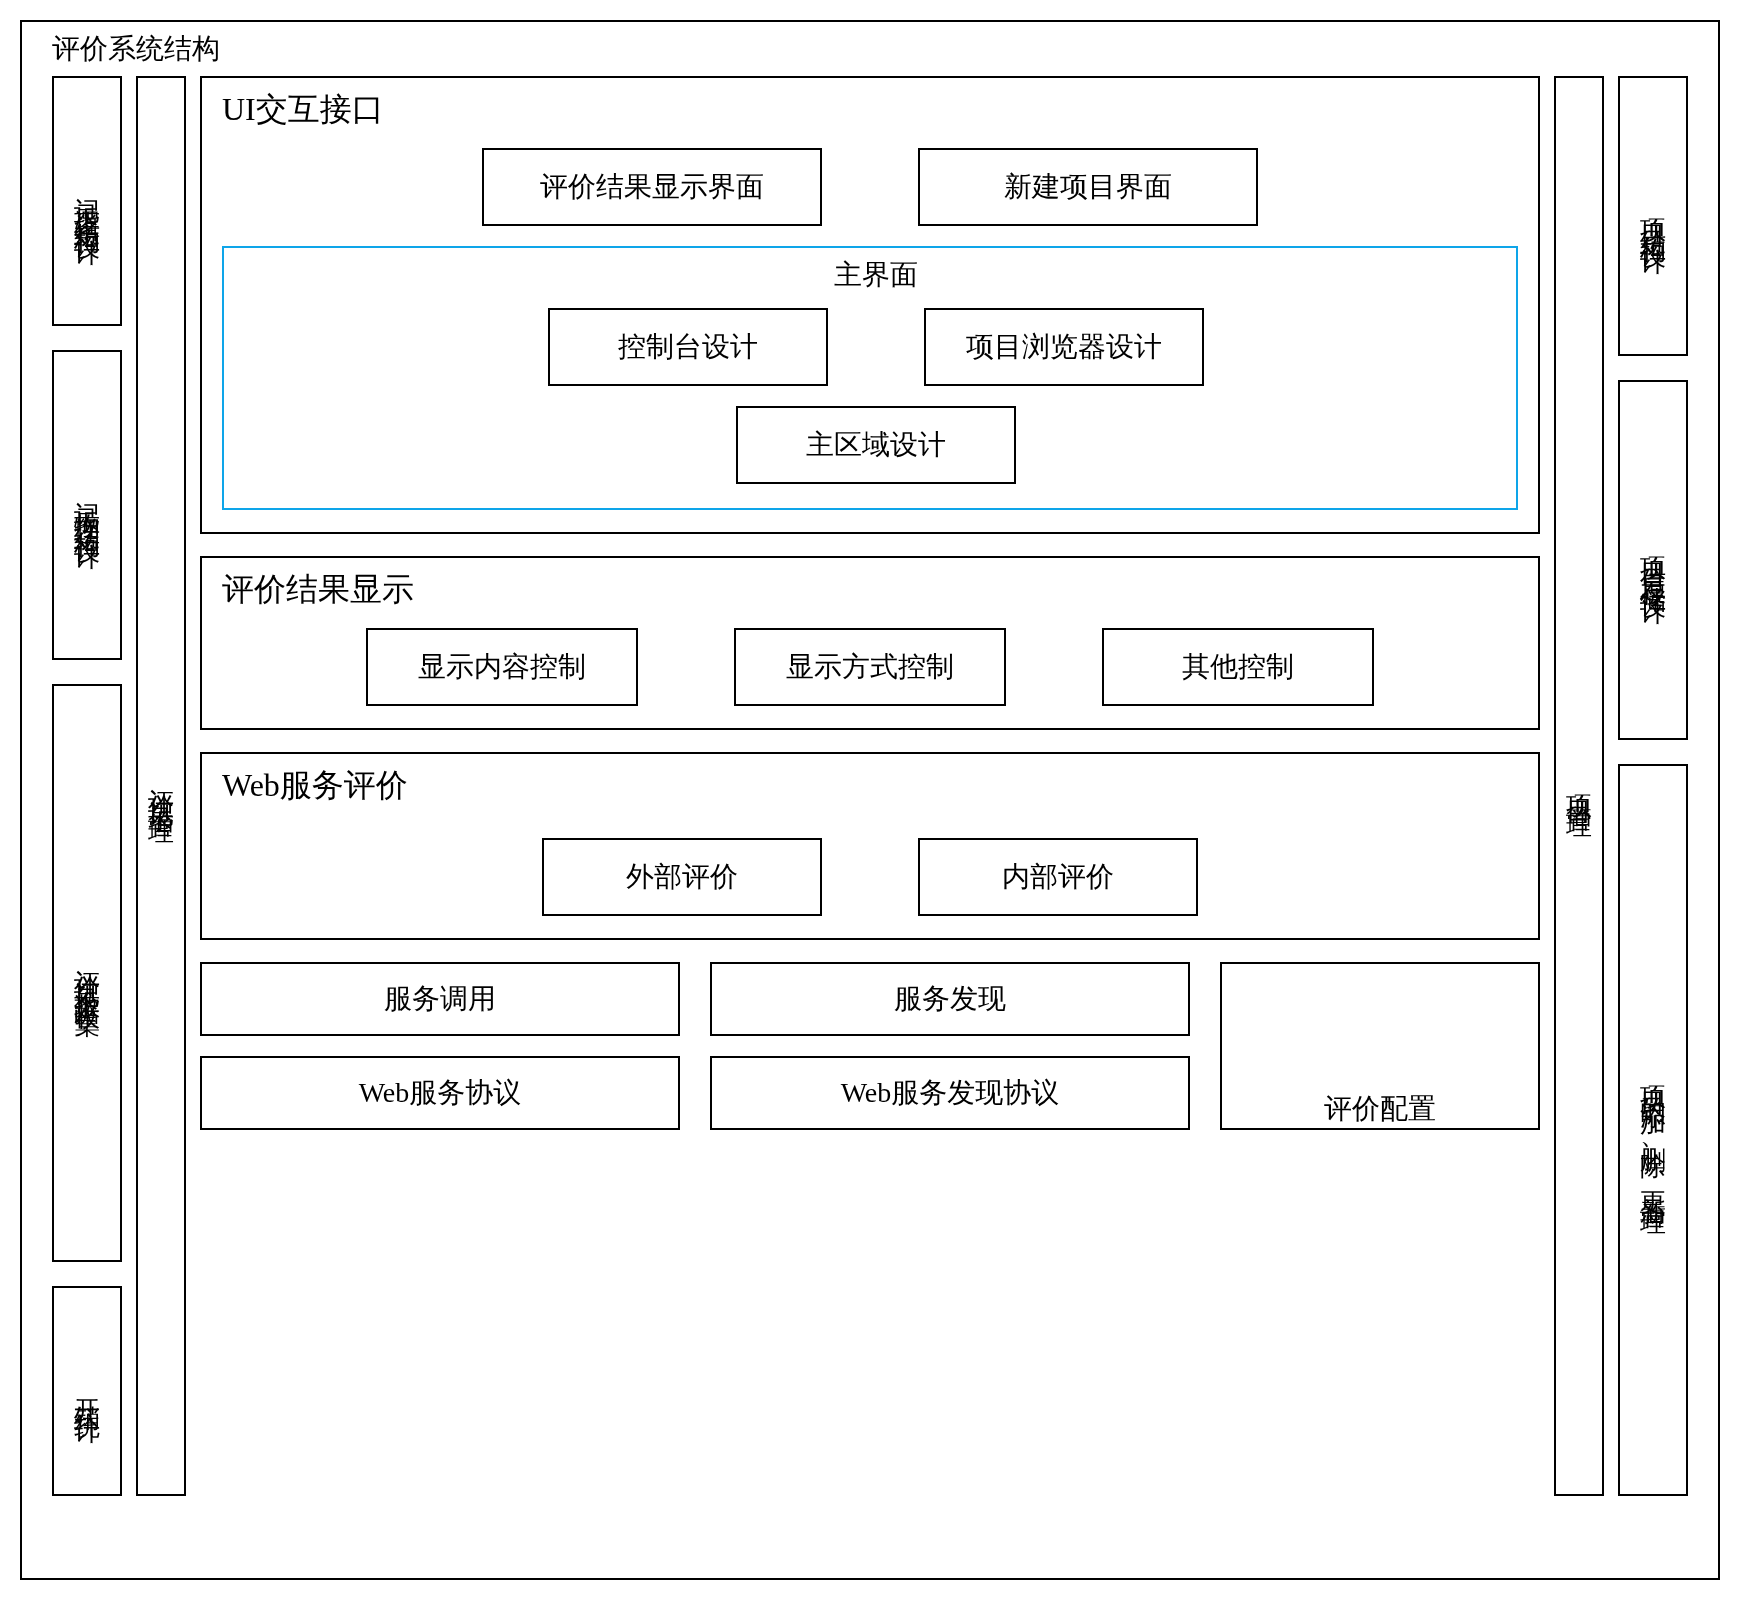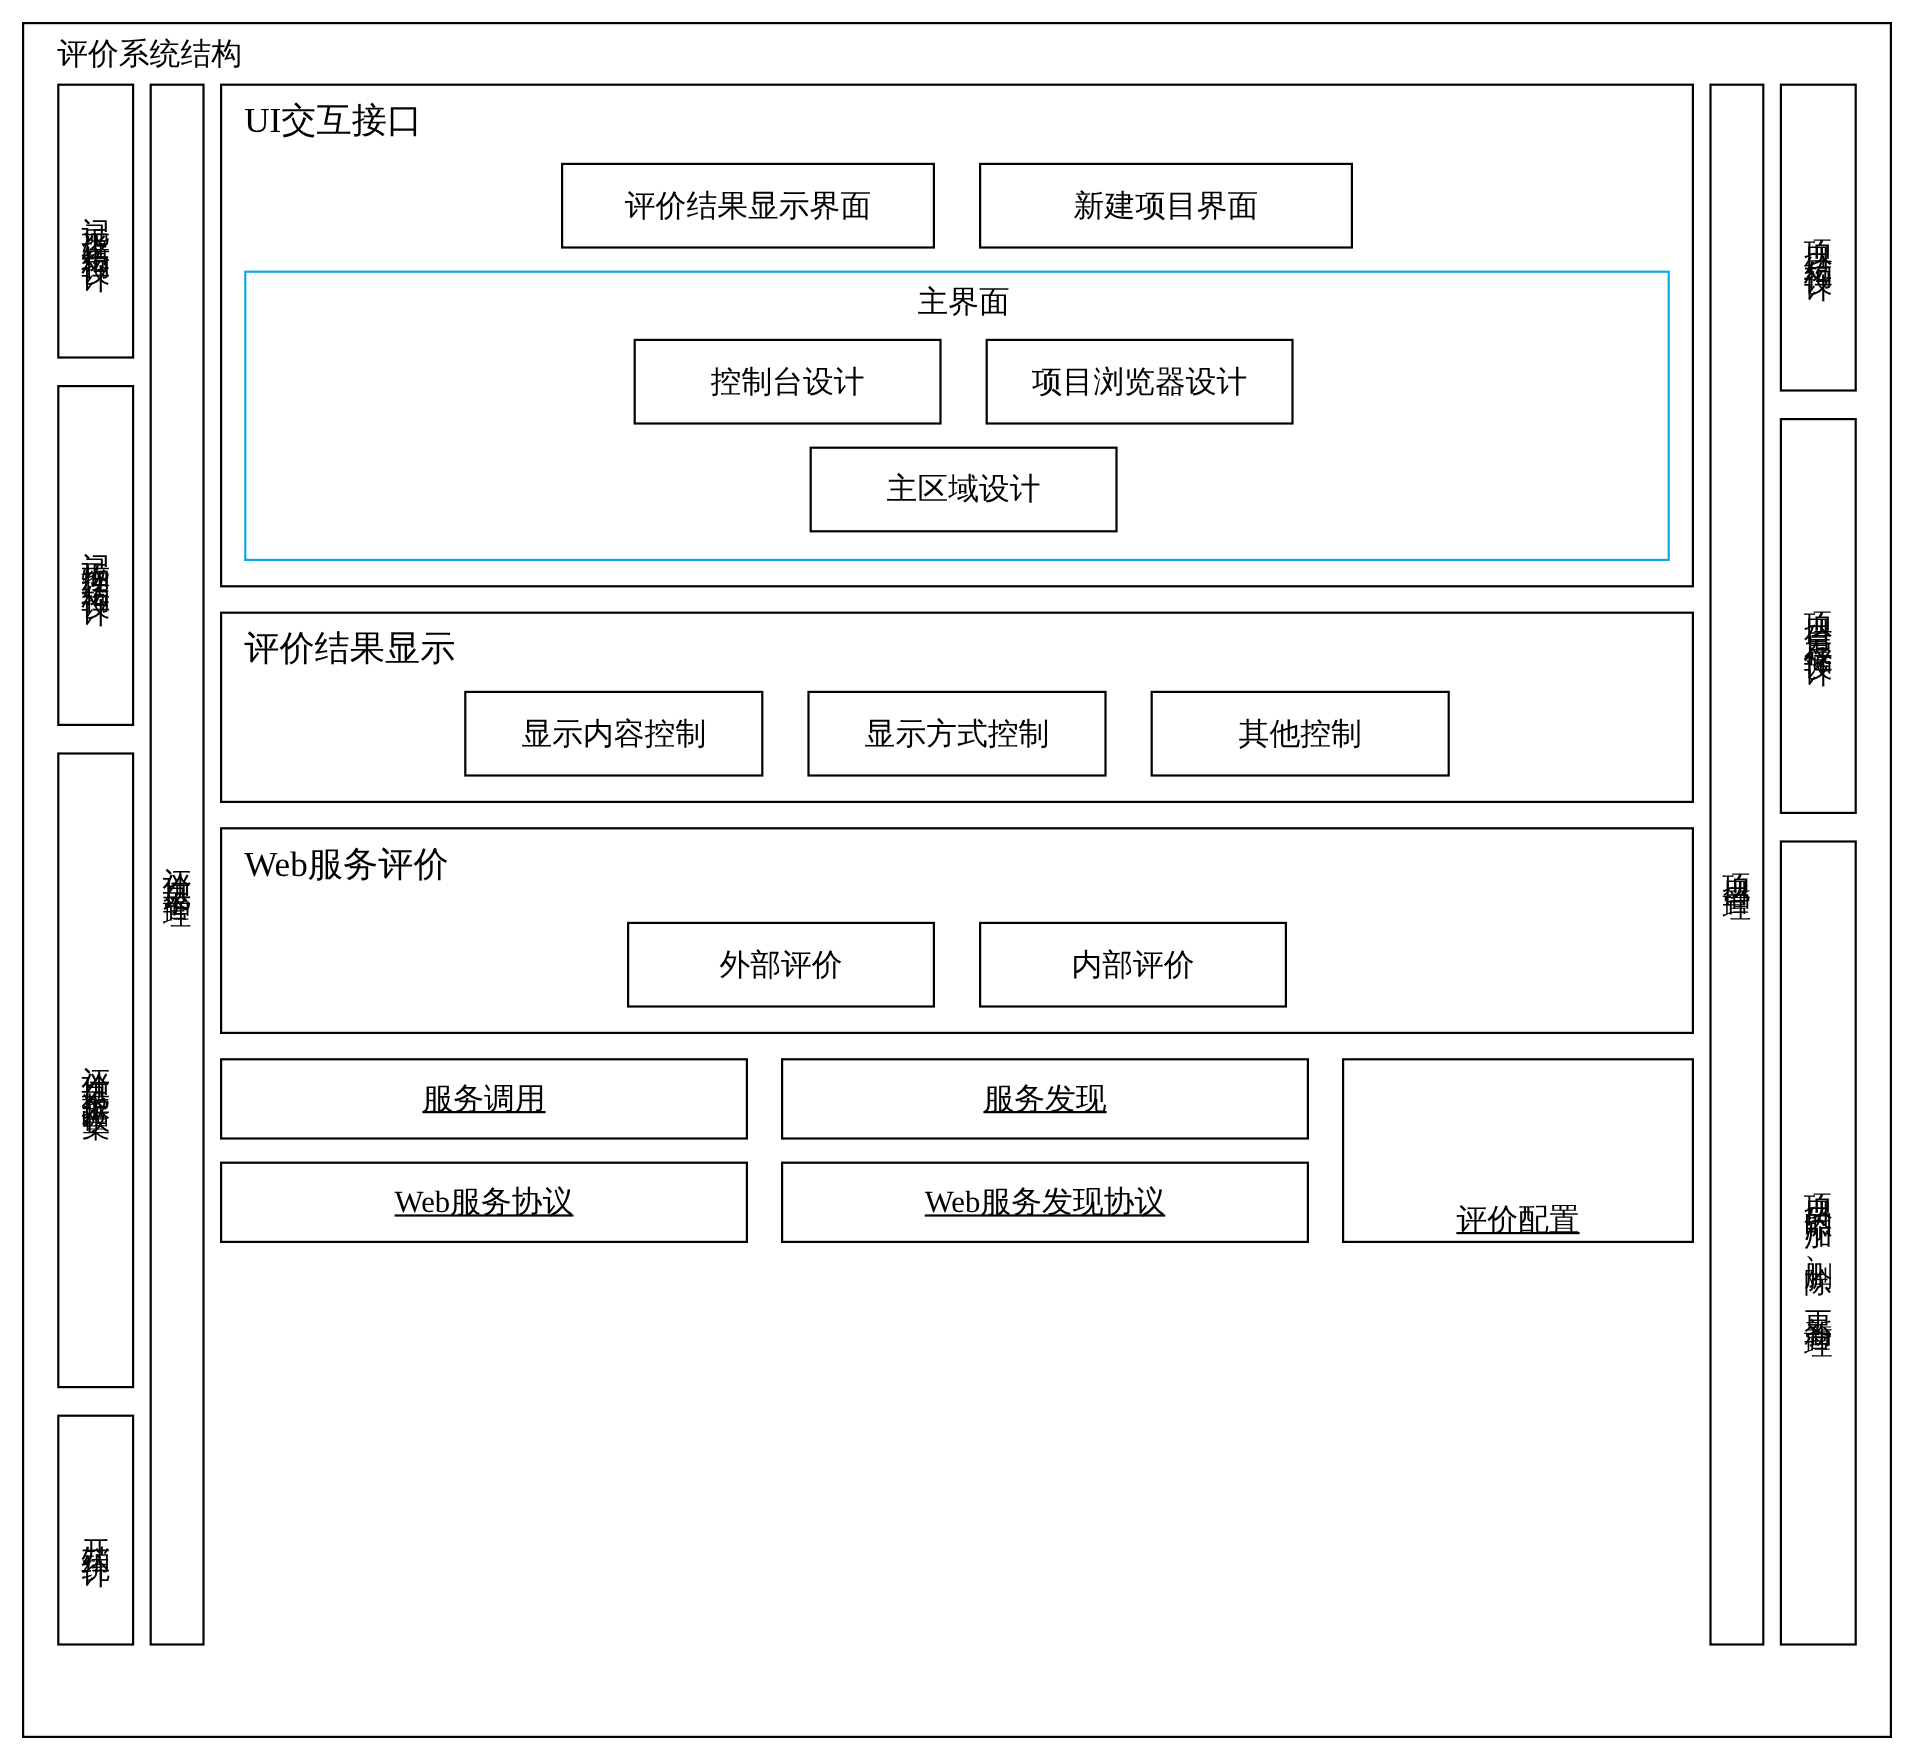--- a/index.html
+++ b/index.html
@@ -81,21 +81,21 @@
     .panel {
       border: 2px solid #000;
       padding: 10px 20px 22px 20px;
     }
     .panel-title {
       font-size: 32px;
       margin-bottom: 16px;
     }
     .row {
       display: flex;
-      gap: 40px;
+      gap: 96px;
       justify-content: center;
       margin-bottom: 20px;
     }
     .row:last-child { margin-bottom: 0; }
     .box {
       border: 2px solid #000;
       padding: 18px 20px;
       font-size: 28px;
       text-align: center;
     }
@@ -107,21 +107,20 @@
       padding: 8px 30px 24px 42px;
     }
     .inner-title {
       font-size: 28px;
       text-align: center;
       margin-bottom: 14px;
     }
     .bottom-row {
       display: flex;
       gap: 30px;
-      text-decoration: underline;
     }
     .bottom-left {
       flex: 1;
       display: flex;
       flex-direction: column;
       gap: 20px;
     }
     .bottom-subrow {
       display: flex;
       gap: 30px;

